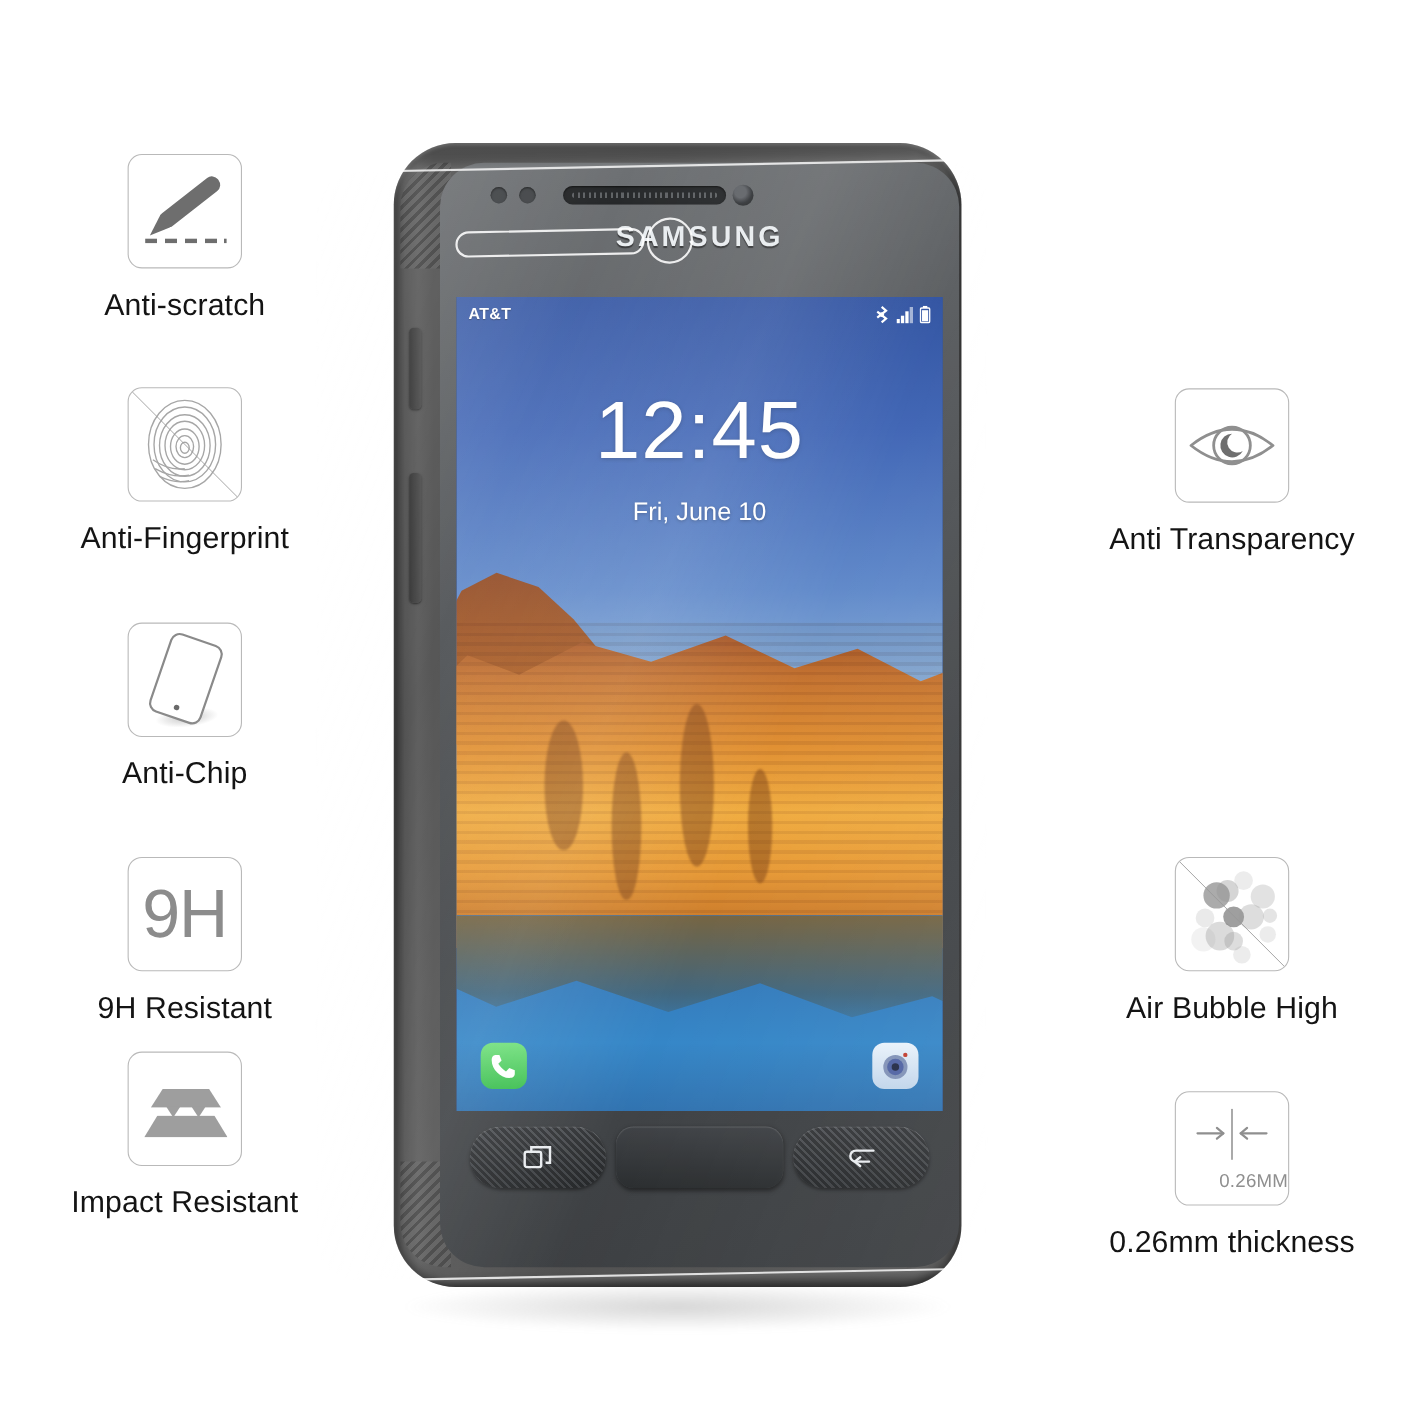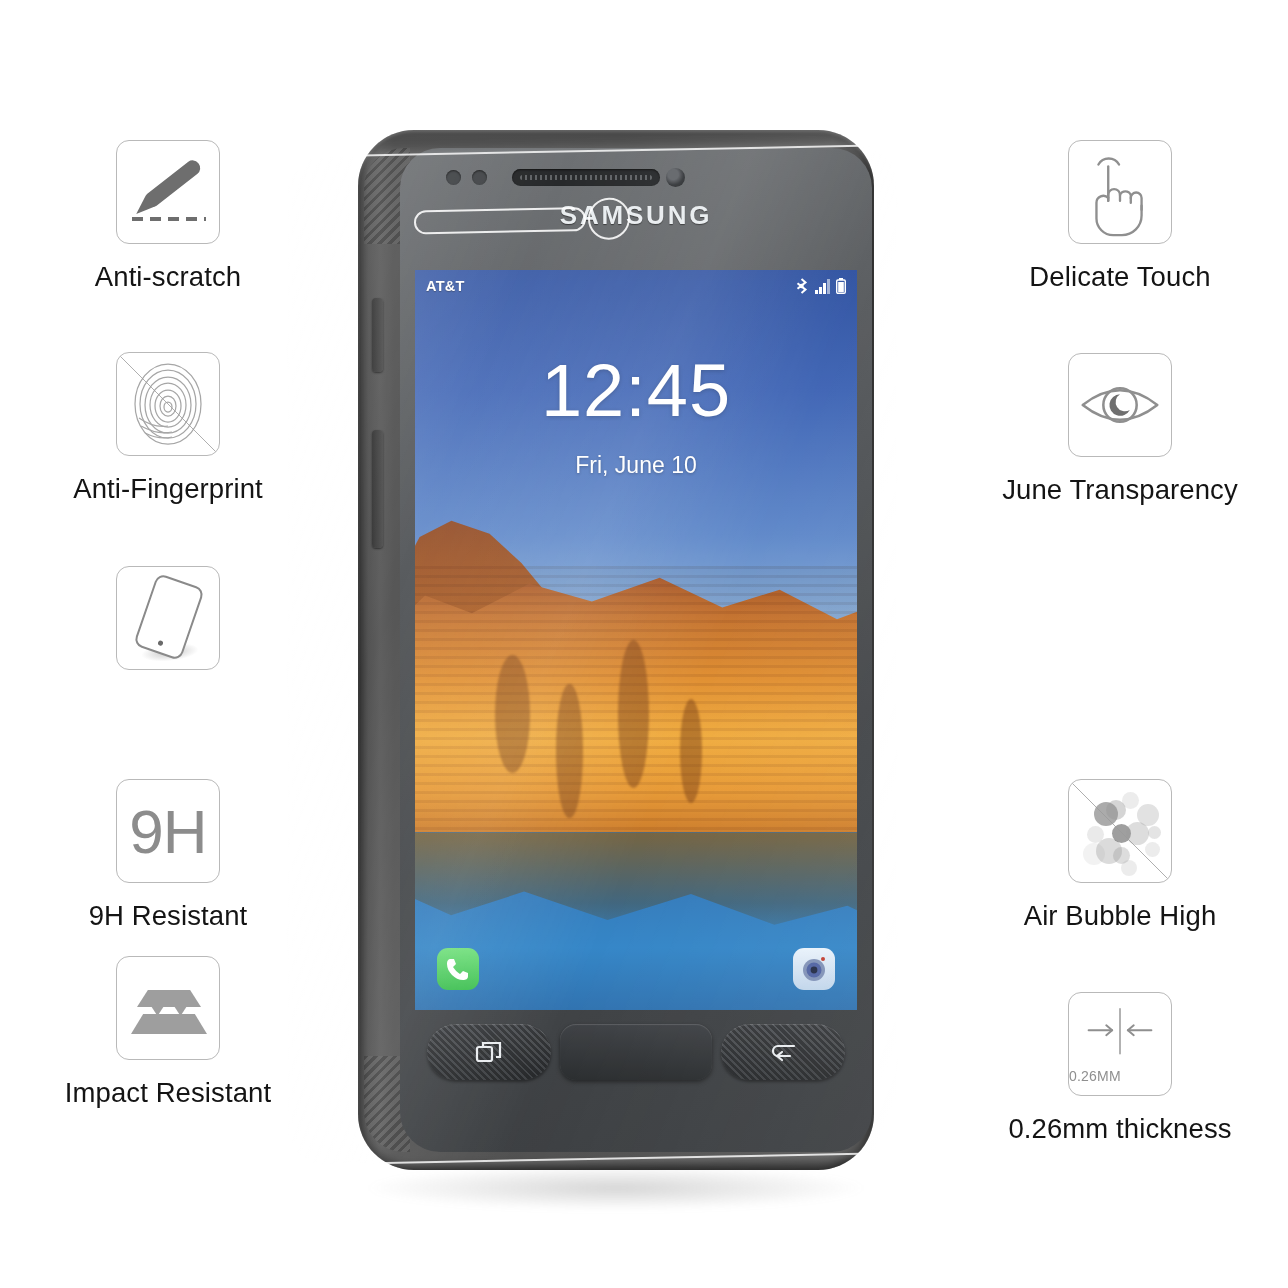--- a/index.html
+++ b/index.html
@@ -78,22 +78,22 @@
     clip-path:polygon(0 0,100% 0,50% 100%);
   }
   .impact-arrow.a1 { left:34px; }
   .impact-arrow.a2 { left:57px; }
 
   .hand-svg, .eye-svg, .oil-svg, .thick-svg { position:absolute; inset:0; }
 
   .bub { position:absolute; border-radius:50%; }
 
   .thick-label {
-    position:absolute; left:0; right:0; bottom:11px; text-align:left;
-    font-size:14px; color:#8f8f8f; letter-spacing:.2px;
+    position:absolute; left:0; right:0; bottom:11px; text-align:right;
+    font-size:17px; color:#8f8f8f; letter-spacing:.2px;
   }
 
   
   #phone-area { position:absolute; left:338px; top:130px; width:570px; height:1090px; }
 
   #phone-shadow {
     position:absolute; left:18px; top:1035px; width:520px; height:46px;
     background:radial-gradient(ellipse at 50% 50%, rgba(120,120,120,.30), rgba(255,255,255,0) 68%);
     filter:blur(3px);
   }
@@ -316,20 +316,21 @@
       <div class="feat-label">Anti-Fingerprint</div>
     </div>
 
     <div class="feature" style="top:566px">
       <div class="feat-icon">
         <div class="chip-shadow"></div>
         <div class="chip-phone">
           <span class="chip-dot"></span>
         </div>
       </div>
+      <div class="feat-label">Anti-Chip</div>
     </div>
 
     <div class="feature" style="top:779px">
       <div class="feat-icon">
         <div class="hardness-text">9H</div>
       </div>
       <div class="feat-label">9H Resistant</div>
     </div>
 
     <div class="feature" style="top:956px">
@@ -338,43 +339,30 @@
         <div class="impact-arrow a1"></div>
         <div class="impact-arrow a2"></div>
         <div class="impact-bot"></div>
       </div>
       <div class="feat-label">Impact Resistant</div>
     </div>
   </div>
 
   <div class="feat-col right">
 
-    <div class="feature" style="top:140px">
-      <div class="feat-icon">
-        <svg class="hand-svg" viewBox="0 0 104 104" fill="none" stroke="#8f8f8f" stroke-width="2.4" stroke-linecap="round" stroke-linejoin="round">
-          <path d="M30 24 a12 12 0 0 1 21 0"></path>
-          <path d="M40 26 v35"></path>
-          <path d="M40 61 v-6 a6 6 0 0 1 12 0 v6"></path>
-          <path d="M52 55 a6 6 0 0 1 11 0 v8"></path>
-          <path d="M63 58 a5.5 5.5 0 0 1 11 0 v12"></path>
-          <path d="M74 66 v10 a20 20 0 0 1 -20 20 h-9 a17 17 0 0 1 -17 -17 v-16 a7 7 0 0 1 12 -5"></path>
-        </svg>
-      </div>
-      <div class="feat-label">Delicate Touch</div>
-    </div>
 
     <div class="feature" style="top:353px">
       <div class="feat-icon">
         <svg class="eye-svg" viewBox="0 0 104 104" fill="none" stroke="#8f8f8f" stroke-width="2.6" stroke-linejoin="round">
           <path d="M14 52 q38 -30 76 0 q-38 30 -76 0 z"></path>
           <circle cx="52" cy="52" r="17"></circle>
           <path d="M52 41 a11 11 0 1 0 10 16 a9 9 0 0 1 -10 -16 z" fill="#6f6f6f" stroke="none"></path>
         </svg>
       </div>
-      <div class="feat-label">June Transparency</div>
+      <div class="feat-label">Anti Transparency</div>
     </div>
 
 
     <div class="feature" style="top:779px">
       <div class="feat-icon">
         <span class="bub" style="left:18px;top:46px;width:17px;height:17px;background:rgba(160,160,160,.22)"></span>
         <span class="bub" style="left:14px;top:63px;width:22px;height:22px;background:rgba(160,160,160,.14)"></span>
         <span class="bub" style="left:27px;top:58px;width:26px;height:26px;background:rgba(150,150,150,.34)"></span>
         <span class="bub" style="left:25px;top:22px;width:24px;height:24px;background:rgba(120,120,120,.62)"></span>
         <span class="bub" style="left:37px;top:20px;width:20px;height:20px;background:rgba(150,150,150,.40)"></span>

